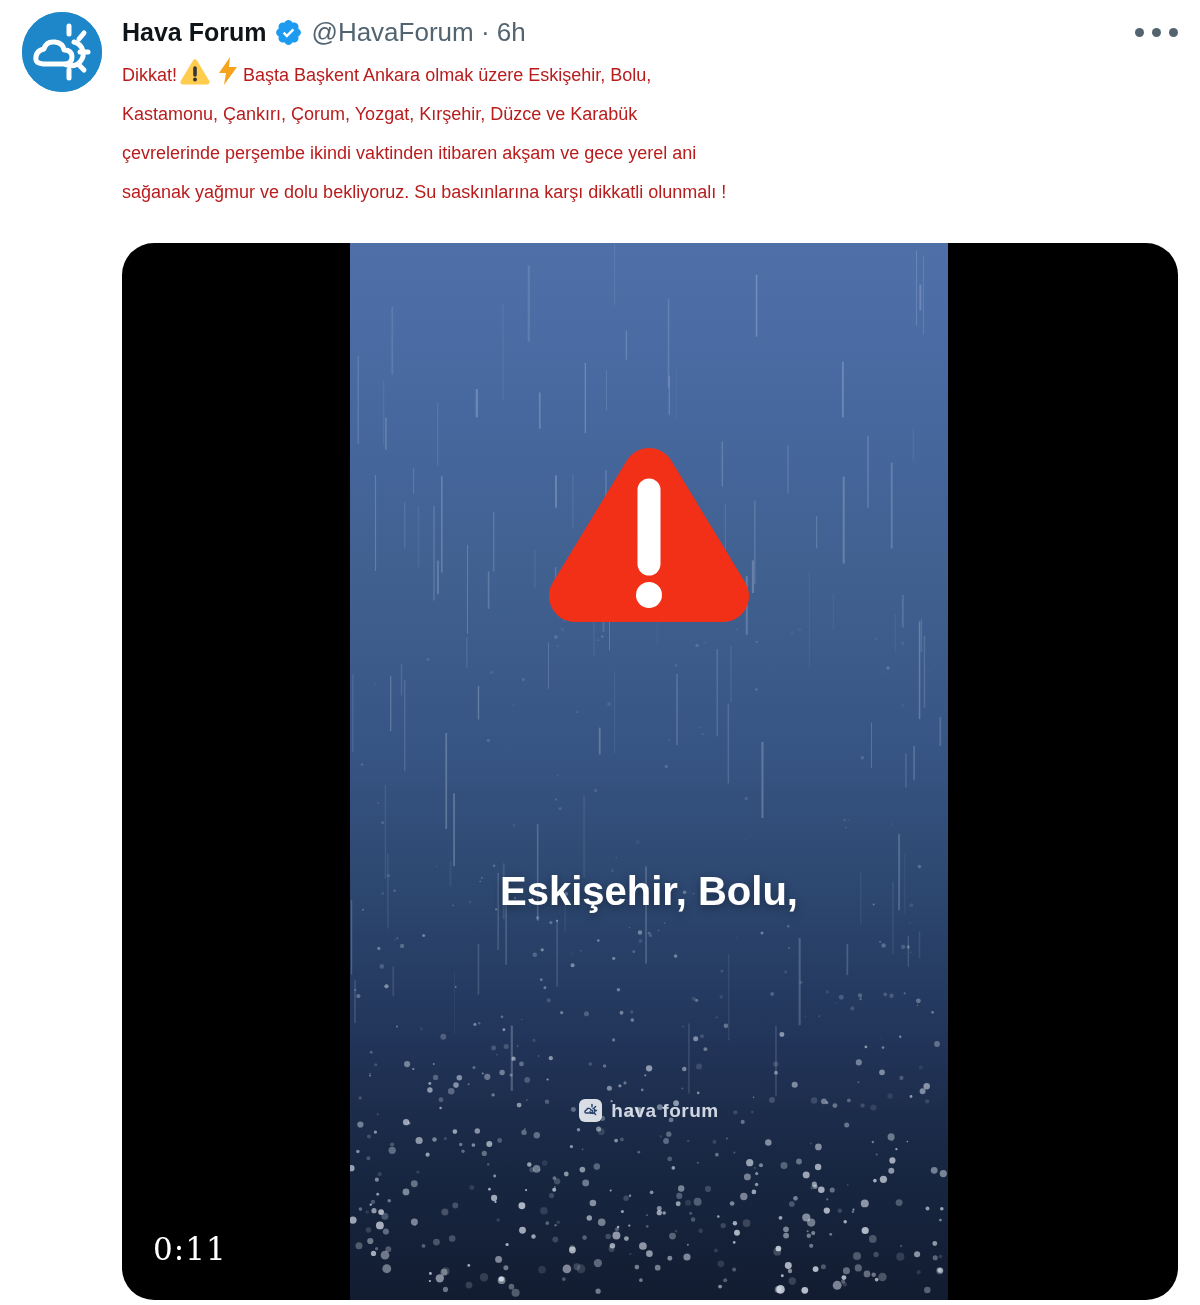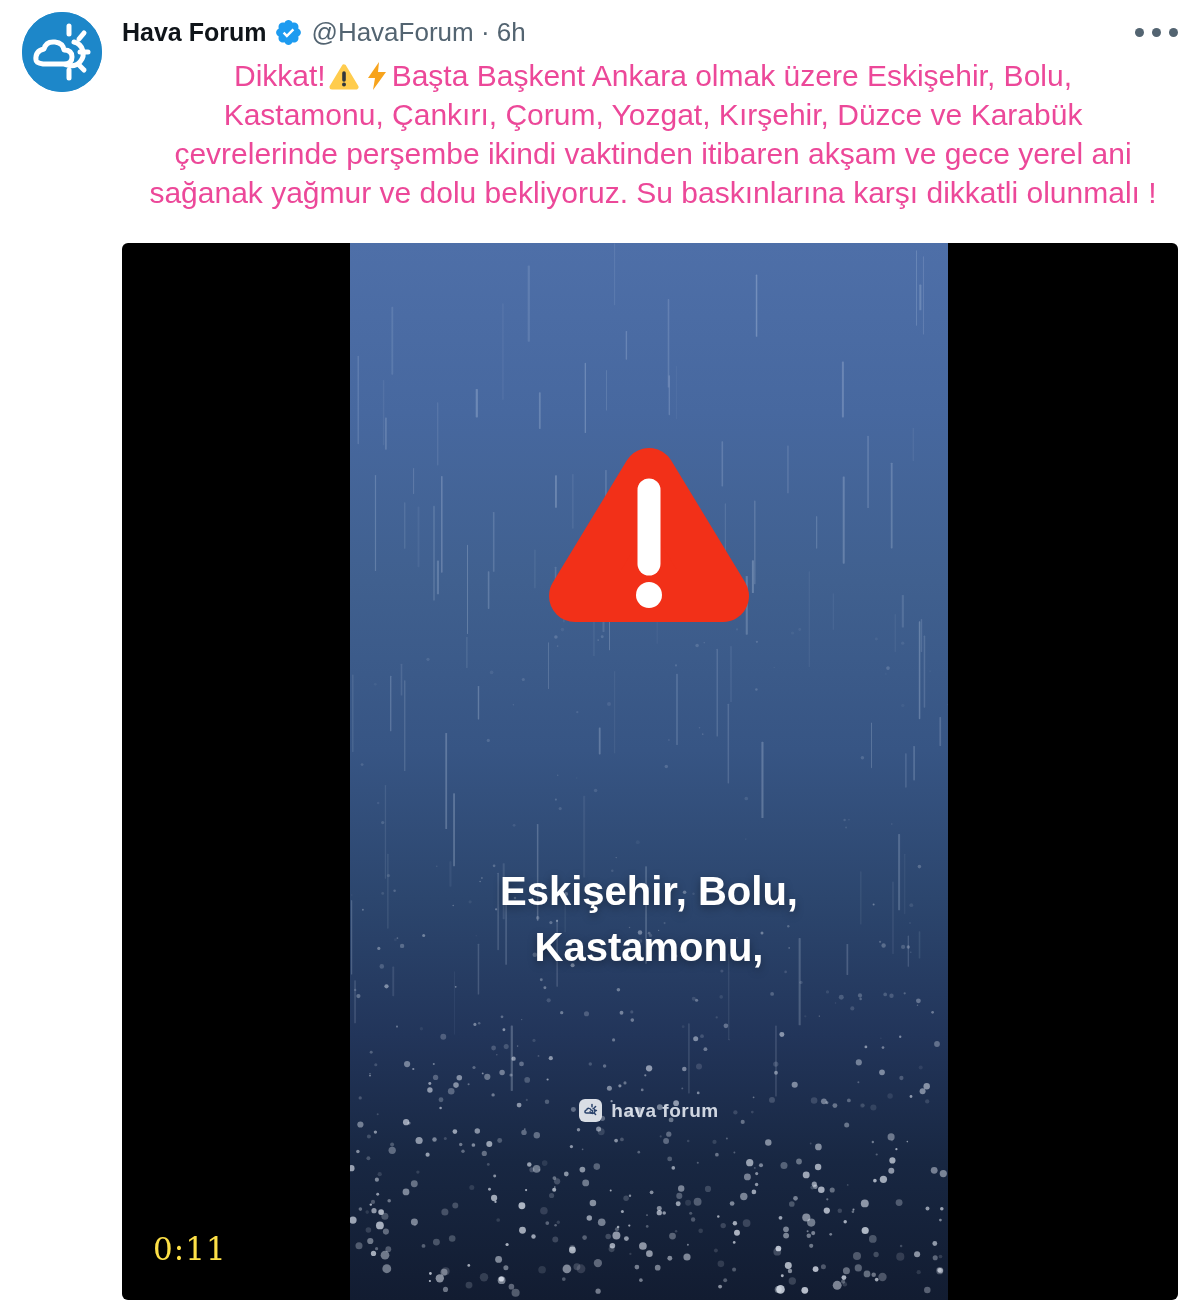--- a/index.html
+++ b/index.html
@@ -17,46 +17,46 @@
   .author-name { font-size:25px; font-weight:700; color:#0f1419; }
   .verified { width:29px; height:29px; display:inline-block; }
   .handle-time { font-size:26px; color:#536471; }
 
   .more-btn { position:absolute; right:18px; top:24px; display:flex; gap:8px;
               padding:4px; cursor:pointer; }
   .more-btn i { width:9px; height:9px; border-radius:50%; background:#536471; display:block; }
 
   
   .tweet-text { position:absolute; left:122px; top:56px; width:1062px;
-                font-size:30px; line-height:39px; color:#ec4899;
-                white-space:pre-line;text-align:center; }
+                font-size:18px; line-height:39px; color:#b91c1c;
+                white-space:pre-line; }
   .emoji { display:inline-block; vertical-align:-5px; margin:0 3px; }
 
   
   .video-card { position:absolute; left:122px; top:243px; width:1056px; height:1057px;
-                background:#000; border-radius:6px; overflow:hidden; cursor:pointer; }
+                background:#000; border-radius:32px; overflow:hidden; cursor:pointer; }
   .video-col { position:absolute; left:228px; top:0; width:598px; height:1057px;
                background:linear-gradient(180deg,
                  #4e6fa8 0%, #47689f 16%, #40608f 32%, #375584 48%,
                  #2c466e 62%, #22355a 75%, #182742 87%, #121c31 100%); }
   .fx { position:absolute; left:0; top:0; width:598px; height:1057px; display:block; }
 
   .warn-tri { position:absolute; left:192px; top:189px; width:215px; height:205px; }
 
   .video-caption { position:absolute; left:0; top:620px; width:598px; text-align:center;
                    color:#ffffff; font-size:40px; font-weight:700; line-height:56px;
                    text-shadow:0 3px 8px rgba(0,0,0,0.35); }
 
   .watermark { position:absolute; left:0; top:856px; width:598px; display:flex;
                justify-content:center; align-items:center; gap:9px; opacity:0.88; }
   .watermark-icon { width:23px; height:23px; border-radius:6px; background:#f4f7fb;
                     display:flex; align-items:center; justify-content:center; }
   .watermark-text { color:#e9eef6; font-size:19px; font-weight:700; letter-spacing:0.5px; }
 
-  .timestamp { position:absolute; left:31px; top:988px; color:#fde047;
+  .timestamp { position:absolute; left:31px; top:988px; color:#ffffff;
                font-family:"DejaVu Serif", serif; font-size:31px; letter-spacing:1px; }
 </style>
 </head>
 <body>
 
 <div class="page">
 
   <div class="avatar">
     <svg viewBox="0 0 80 80">
       <circle cx="40" cy="40" r="40" fill="#1d87c9"></circle>
@@ -746,21 +746,20 @@
         </svg>
 
       <svg class="warn-tri" viewBox="0 0 215 205">
         <polygon points="107,42 181,164 33,164" fill="#f23018" stroke="#f23018" stroke-width="52" stroke-linejoin="round"></polygon>
         <line x1="107" y1="58" x2="107" y2="132" stroke="#ffffff" stroke-width="23" stroke-linecap="round"></line>
         <circle cx="107" cy="163" r="13" fill="#ffffff"></circle>
       </svg>
 
       <div class="video-caption">
         <div>Eskişehir, Bolu,</div>
-        <div>Kastamonu,</div>
       </div>
 
       <div class="watermark">
         <span class="watermark-icon">
           <svg width="17" height="17" viewBox="0 0 80 80">
             <g stroke="#2b4670" stroke-width="7" stroke-linecap="round" fill="none">
               <line x1="47" y1="12" x2="47" y2="22"></line>
               <line x1="64" y1="21" x2="58" y2="27"></line>
               <line x1="68" y1="40" x2="58" y2="40"></line>
               <line x1="64" y1="59" x2="58" y2="53"></line>

